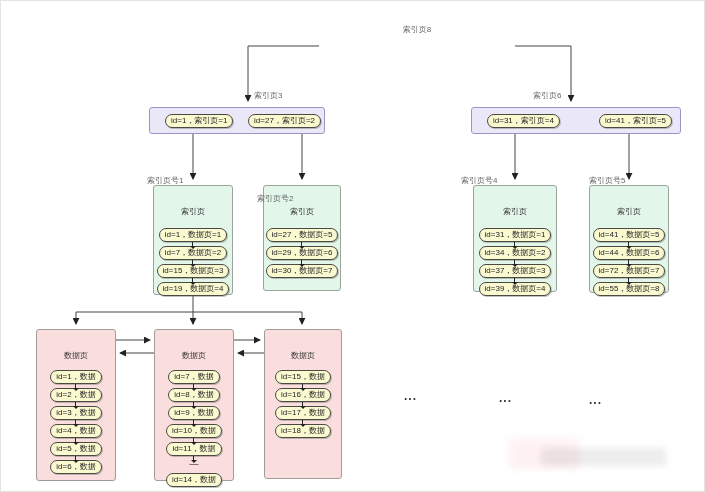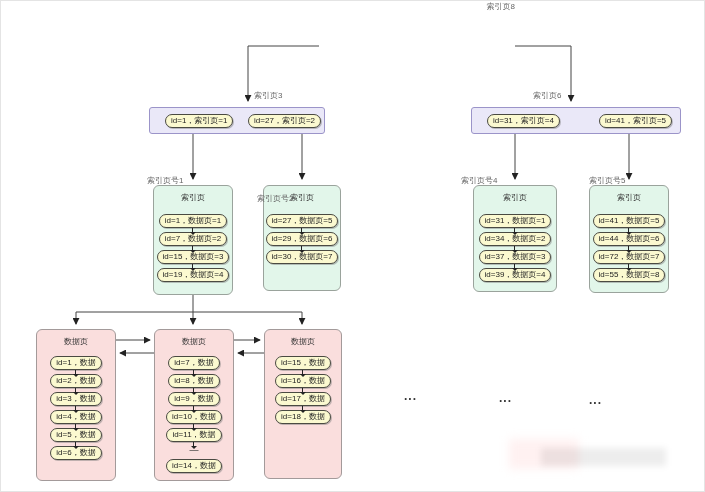--- a/index.html
+++ b/index.html
@@ -9,21 +9,21 @@
   .lbl{position:absolute;font-size:8px;color:#666;white-space:nowrap;z-index:3;}
   .box{position:absolute;box-sizing:border-box;border-radius:3px;z-index:2;}
   .lavender{background:#eae8f8;border:1px solid #9b94c9;}
   .green{background:#e2f6ea;border:1px solid #9aa39c;}
   .pink{background:#fadedd;border:1px solid #a39a9a;}
   .pill{font-size:8px;line-height:10px;padding:1px 5px;border:1px solid #4a4a42;border-radius:7px;background:#fbf9d0;color:#222;white-space:nowrap;box-shadow:1px 1px 0 rgba(120,120,120,.45);}
   .hentries{display:flex;justify-content:space-between;align-items:center;height:100%;box-sizing:border-box;}
   .pad-root{padding:0 5px 0 14px;}
   .pad-l2l{padding:0 3px 0 15px;}
   .pad-l2r{padding:0 8px 0 15px;}
-  .vbox{display:flex;flex-direction:column;align-items:center;padding-top:6px;box-sizing:border-box;border-radius:6px;}
+  .vbox{display:flex;flex-direction:column;align-items:center;padding-top:20px;box-sizing:border-box;}
   .box-title{font-size:8px;color:#333;}
   .gt{margin-bottom:11px;}
   .pt{margin-bottom:9px;}
   .entries{display:flex;flex-direction:column;align-items:center;}
   .entry-wrap{display:flex;flex-direction:column;align-items:center;}
   .entries div.entry-wrap:first-of-type .varrow{display:none;}
   .varrow{position:relative;width:1px;height:4px;background:#222;margin:0;}
   .varrow::after{content:'';position:absolute;top:4px;left:-2.5px;width:0;height:0;border-left:3px solid transparent;border-right:3px solid transparent;border-top:3px solid #222;}
   .entry-wrap.gap .pill{background:transparent;border:none;box-shadow:none;padding:0;font-size:9px;line-height:9px;color:#333;}
   .entry-wrap.gap + .entry-wrap .varrow{visibility:hidden;}
@@ -54,21 +54,21 @@
       <line x1="75" y1="311" x2="75" y2="323" marker-end="url(#ah)"></line>
       <line x1="192" y1="311" x2="192" y2="323" marker-end="url(#ah)"></line>
       <line x1="301" y1="311" x2="301" y2="323" marker-end="url(#ah)"></line>
       <line x1="115" y1="339" x2="149" y2="339" marker-end="url(#ah)"></line>
       <line x1="153" y1="352" x2="119" y2="352" marker-end="url(#ah)"></line>
       <line x1="233" y1="339" x2="259" y2="339" marker-end="url(#ah)"></line>
       <line x1="263" y1="352" x2="237" y2="352" marker-end="url(#ah)"></line>
     </g>
   </svg>
 
-  <div class="lbl" style="left:318px;top:0;width:196px;text-align:right;">索引页8</div>
+  <div class="lbl" style="left:318px;top:23px;width:196px;text-align:center;">索引页8</div>
 
   <div class="lbl" style="left:253px;top:89px;text-align:right;">索引页3</div>
   <div class="box lavender" style="left:148px;top:106px;width:176px;height:27px;text-align:center;">
     <div class="hentries pad-l2l">
 
     <div class="pill">id=1，索引页=1</div>
         <div class="pill">id=27，索引页=2</div>
       </div>
   </div>
 

